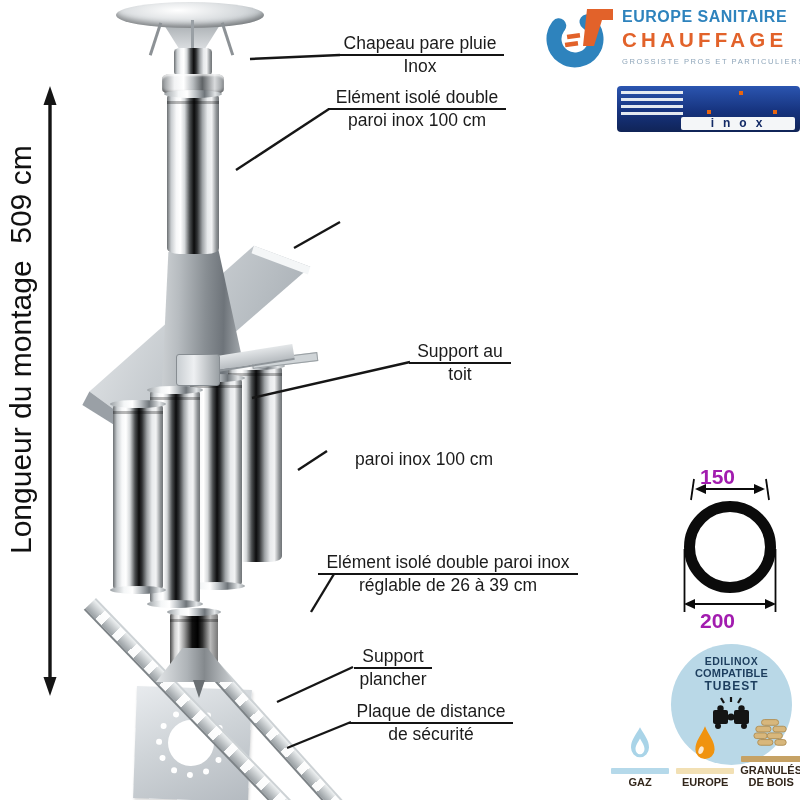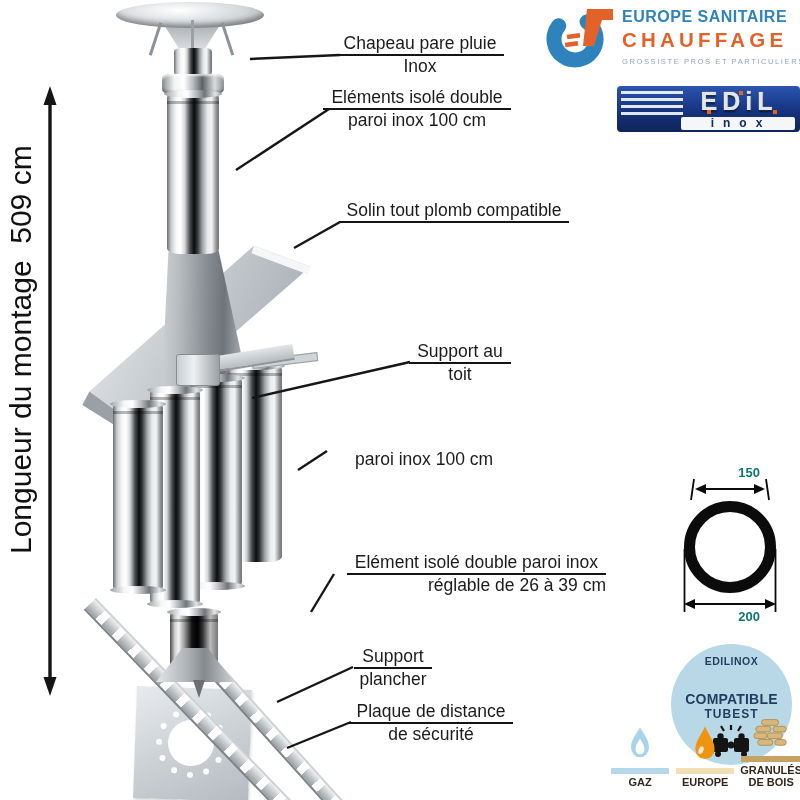--- a/index.html
+++ b/index.html
@@ -41,26 +41,26 @@
     background:repeating-linear-gradient(180deg,#eef2f6 0 3px,rgba(255,255,255,0) 3px 7px);}
   .edil .brand{position:absolute;left:64px;top:0;width:116px;height:30px;text-align:center;
     font-size:25px;font-weight:800;letter-spacing:5px;color:#e2e6e9;line-height:31px;
     text-shadow:0 2px 2px rgba(0,0,0,.55),0 0 1px #fff;}
   .edil .osq{position:absolute;width:4px;height:4px;}
   .edil .inox-strip{position:absolute;left:64px;top:31px;width:114px;height:13px;background:#f4f6f8;border-radius:2px;
     text-align:center;font-size:12px;font-weight:700;letter-spacing:9px;color:#132a66;line-height:13px;text-indent:6px;}
 
   .ring-diagram{position:absolute;left:684px;top:501px;width:92px;height:92px;border-radius:50%;
     border:11px solid #0b0b0b;background:#fff;box-sizing:border-box;z-index:5;}
-  .dim-label{position:absolute;width:60px;text-align:right;font-size:13px;font-weight:700;color:#0f766e;z-index:21;}
+  .dim-label{position:absolute;width:60px;text-align:left;font-size:21px;font-weight:700;color:#a21caf;z-index:21;}
 
   .badge{position:absolute;left:671px;top:644px;width:121px;height:121px;border-radius:50%;z-index:5;
     display:flex;flex-direction:column;align-items:center;}
   .badge .b1{margin-top:11px;font-size:10.5px;font-weight:700;letter-spacing:.5px;}
-  .badge .b2{font-size:14px;font-weight:700;letter-spacing:.2px;margin-top:24px;}
+  .badge .b2{font-size:11px;font-weight:700;letter-spacing:.2px;}
   .badge .b3{font-size:12px;font-weight:700;letter-spacing:1px;}
 
   .fuels{position:absolute;left:610px;top:712px;width:192px;display:flex;gap:5px;align-items:flex-end;z-index:5;}
   .fuel{flex:1;text-align:center;}
   .fuel .bar{height:6px;border-radius:1px;margin:2px 1px 2px 1px;}
   .fuel .fl{font-size:11px;font-weight:700;color:#33271c;line-height:12px;}
 </style>
 </head>
 <body>
 
@@ -182,35 +182,35 @@
     </g>
   </svg>
 
   <div class="measure-text">Longueur du montage  509 cm</div>
 
   <div class="lbl" style="left:290px;top:33px;width:260px;">
     <span class="u">Chapeau pare pluie</span><br>
     <span>Inox</span>
   </div>
   <div class="lbl" style="left:287px;top:87px;width:260px;">
-    <span class="u">Eléments isolé double</span><br>
+    <span class="u">Elément isolé double</span><br>
     <span>paroi inox 100 cm</span>
   </div>
   <div class="lbl" style="left:324px;top:200px;width:260px;">
-    <span class="u">Solin tout plomb compatible</span><br>
+    <br>
   </div>
   <div class="lbl" style="left:330px;top:341px;width:260px;">
     <span class="u">Support au</span><br>
     <span>toit</span>
   </div>
   <div class="lbl" style="left:294px;top:429px;width:260px;">
     <br>
     <span>paroi inox 100 cm</span>
   </div>
-  <div class="lbl" style="left:326px;top:552px;width:280px;text-align:right;">
+  <div class="lbl" style="left:308px;top:552px;width:280px;">
     <span class="u">Elément isolé double paroi inox</span><br>
     <span>réglable de 26 à 39 cm</span>
   </div>
   <div class="lbl" style="left:301px;top:701px;width:260px;">
     <span class="u">Plaque de distance</span><br>
     <span>de sécurité</span>
   </div>
   <div class="lbl" style="left:263px;top:646px;width:260px;">
     <span class="u">Support</span><br>
     <span>plancher</span>
@@ -225,21 +225,20 @@
     </svg>
     <div class="abs" style="left:79px;top:4px;">
       <div class="es-l1" style="color: rgb(46, 131, 189);">EUROPE SANITAIRE</div>
       <div class="es-l2" style="color: rgb(226, 98, 42);">CHAUFFAGE</div>
       <div class="es-l3" style="color: rgb(143, 166, 186);">GROSSISTE PROS ET PARTICULIERS</div>
     </div>
   </div>
 
   <div class="edil">
     <div class="stripes"></div>
-    <div class="brand">EDiL</div>
     <div class="osq" style="left: 122px; top: 5px; background: rgb(232, 101, 15);"></div>
     <div class="osq" style="left: 90px; top: 24px; background: rgb(232, 101, 15);"></div>
     <div class="osq" style="left: 156px; top: 24px; background: rgb(232, 101, 15);"></div>
     <div class="inox-strip">inox</div>
   </div>
 
   <div class="ring-diagram"></div>
   <div class="dim-label" style="left:700px;top:465px;">150</div>
   <div class="dim-label" style="left:700px;top:609px;">200</div>
 

